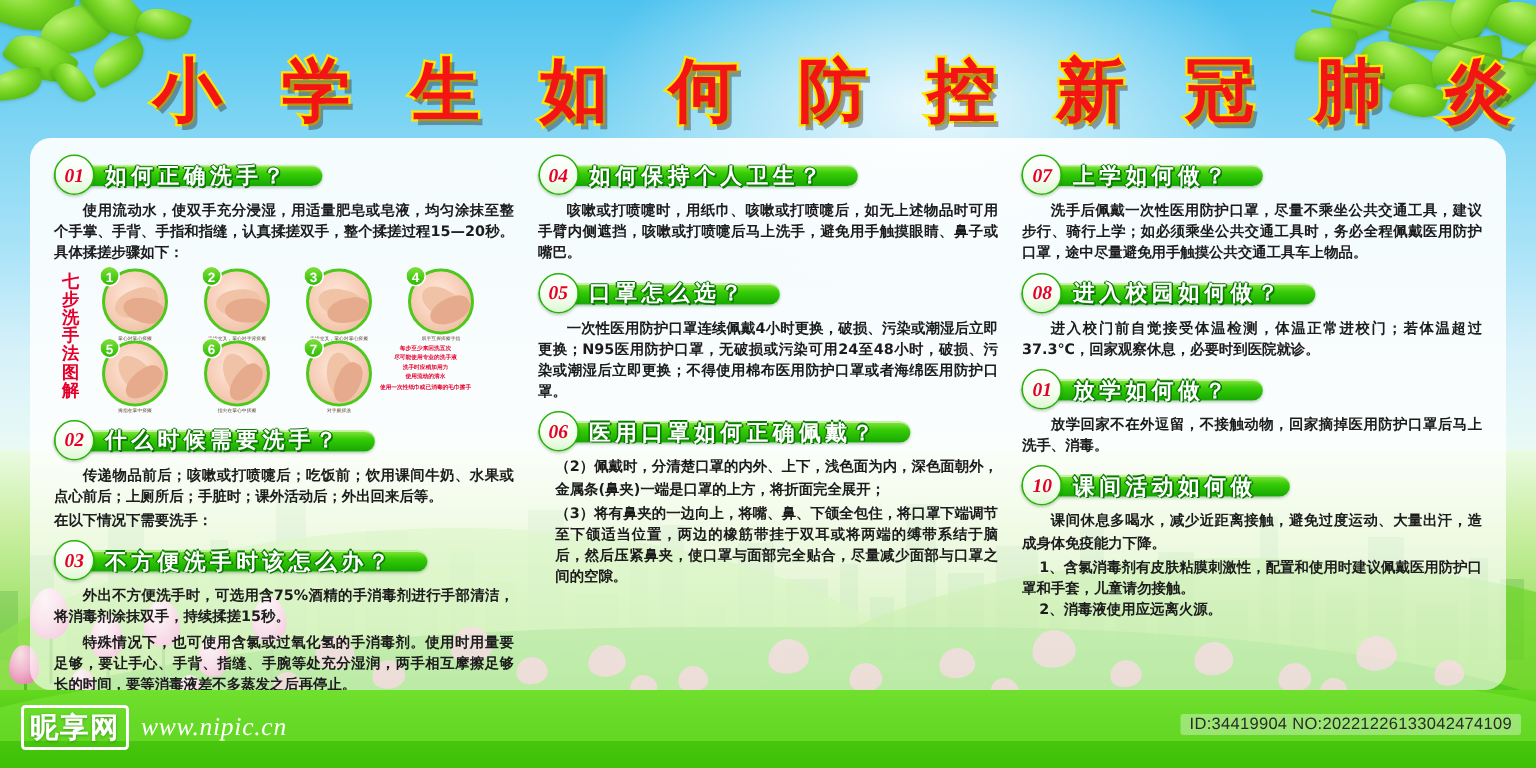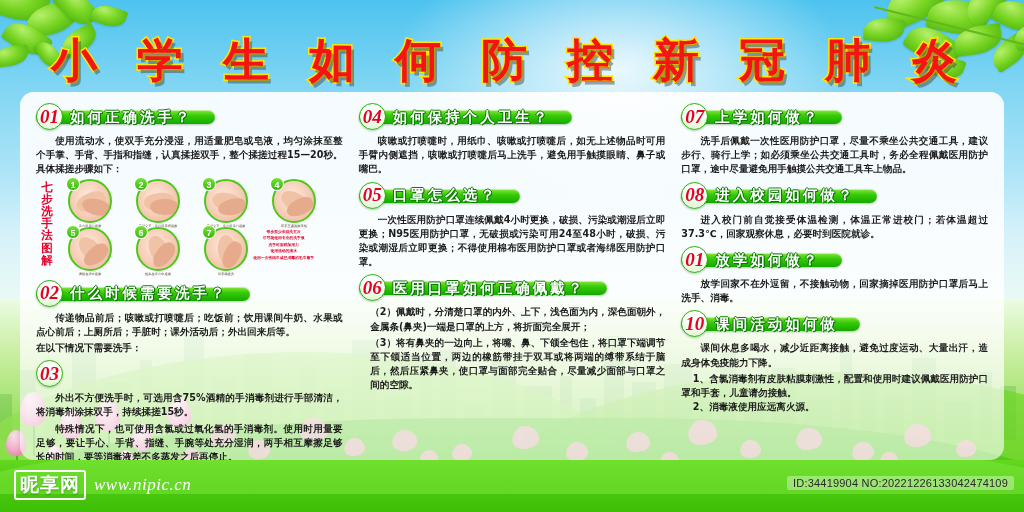--- a/index.html
+++ b/index.html
@@ -59,21 +59,21 @@
   }
   .stem{ position:absolute; width:2px; background:#57bb22; border-radius:2px; }
   .heart{
     position:absolute; background:#f79ec4; opacity:.75;
     border-radius:50% 50% 48% 48% / 60% 60% 40% 40%;
     transform:rotate(-8deg);
   }
 
   
   .title{
-    position:absolute; left:0; top:30px; width:1020px; text-align:center;
+    position:absolute; left:0; top:30px; width:1020px; text-align:right;
     font-family:"DejaVu Sans","Liberation Sans",sans-serif;
     font-size:46px; font-weight:bold; letter-spacing:12px;
     color:#f51414;
     -webkit-text-stroke:3px #ffe600;
     paint-order:stroke fill;
     text-shadow:3px 4px 0 rgba(60,60,60,.45), 0 0 1px #ffe600;
     white-space:nowrap;
   }
 
   
@@ -106,21 +106,21 @@
     font-size:14.5px; font-weight:bold; color:#ffffff; letter-spacing:3px;
     text-shadow:1px 1px 0 #0a7a00, -1px 0 0 #0a7a00, 0 -1px 0 #0a7a00, 1px 0 0 #0a7a00;
     white-space:nowrap;
   }
   .num{
     position:absolute; left:0; top:-1px; width:27px; height:27px; border-radius:50%;
     background:linear-gradient(180deg,#ffffff 0%,#f4fff0 60%,#dff7d4 100%);
     border:1.5px solid #27b305;
     display:flex; align-items:center; justify-content:center;
     font-family:"Liberation Serif","DejaVu Serif",serif;
-    font-style:italic; font-weight:bold; font-size:19px; color:#e4002b;
+    font-style:italic; font-weight:bold; font-size:13px; color:#e4002b;
     box-shadow:0 1px 2px rgba(0,60,0,.25);
   }
 
   
   .body-txt{
     font-family:"DejaVu Sans","Liberation Sans",sans-serif;
     font-size:9.6px; font-weight:bold; color:#1c1c1c;
     line-height:14.2px; text-align:justify;
     text-indent:2em;
     margin-bottom:2px;
@@ -407,20 +407,23 @@
           </div>
           <div class="sec-head">
             <div class="pill">
               <span class="pill-txt">什么时候需要洗手？</span>
             </div>
             <div class="num">02</div>
           </div>
           <div class="body-txt">传递物品前后；咳嗽或打喷嚏后；吃饭前；饮用课间牛奶、水果或点心前后；上厕所后；手脏时；课外活动后；外出回来后等。</div>
           <div class="body-txt noind">在以下情况下需要洗手：</div>
           <div class="sec-head">
+            <div class="pill">
+              <span class="pill-txt">不方便洗手时该怎么办？</span>
+            </div>
             <div class="num">03</div>
           </div>
           <div class="body-txt">外出不方便洗手时，可选用含75%酒精的手消毒剂进行手部清洁，将消毒剂涂抹双手，持续揉搓15秒。</div>
           <div class="body-txt">特殊情况下，也可使用含氯或过氧化氢的手消毒剂。使用时用量要足够，要让手心、手背、指缝、手腕等处充分湿润，两手相互摩擦足够长的时间，要等消毒液差不多蒸发之后再停止。</div>
         </div>
         <div class="col">
           <div class="sec-head">
             <div class="pill">
               <span class="pill-txt">如何保持个人卫生？</span>
             </div>

